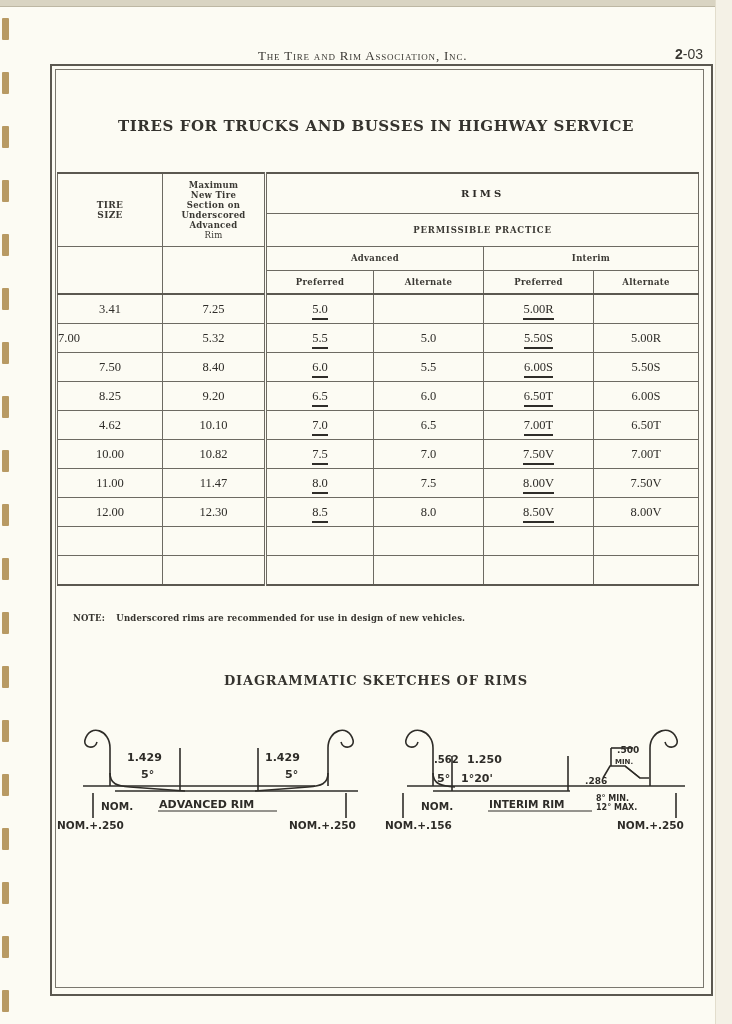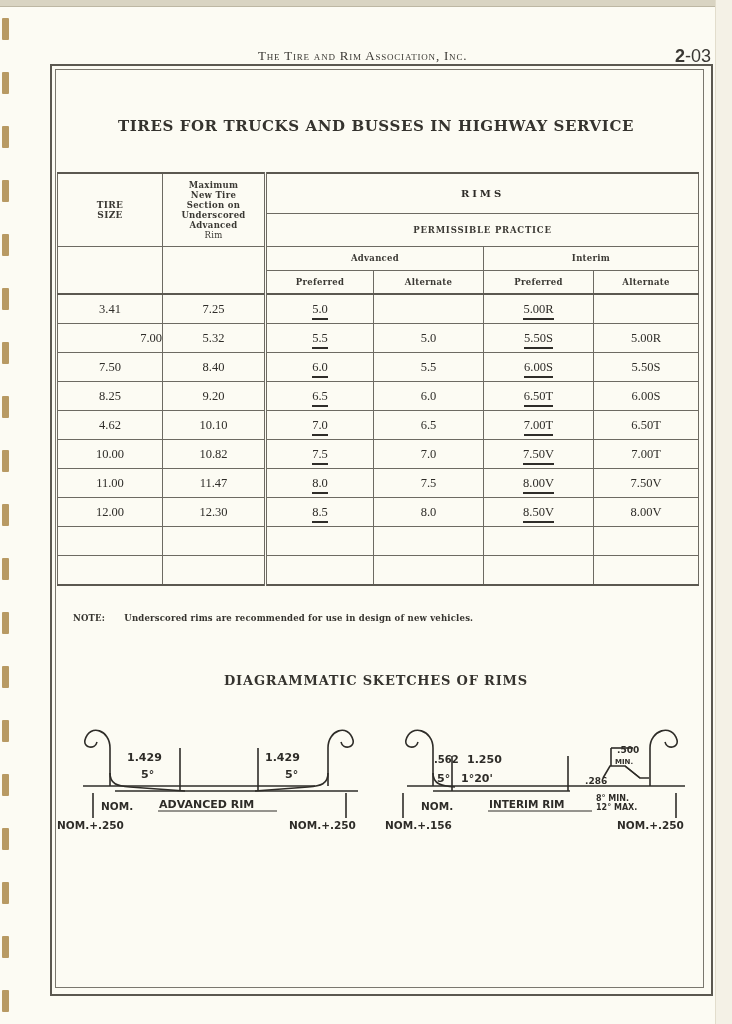--- a/index.html
+++ b/index.html
@@ -10,21 +10,21 @@
     color:#2e2c28;
   }
   .topedge { position:absolute; left:0; top:0; width:732px; height:6px; background:#d9d4c2; border-bottom:1px solid #bdb7a3; }
   .rightedge { position:absolute; right:0; top:0; width:16px; height:1024px; background:#f4f1e6; border-left:1px solid #e2ddcc; }
   .hole { position:absolute; left:2px; width:7px; height:22px; background:#b89a63; border-radius:1px; }
   .running-head {
     position:absolute; top:48px; left:258px;
     font-family:"Liberation Serif", serif; font-size:13px; letter-spacing:0.8px; color:#3a3833;
     font-variant:small-caps;
   }
-  .page-num { position:absolute; top:46px; left:675px; font-family:"Liberation Sans", sans-serif; font-size:18px; color:#3a3833; }
+  .page-num { position:absolute; top:46px; left:675px; font-family:"Liberation Sans", sans-serif; font-size:14px; color:#3a3833; }
   .page-num b { font-weight:900; }
   .frame-outer { position:absolute; left:50px; top:64px; width:659px; height:928px; border:2px solid #5b5850; }
   .frame-inner { position:absolute; left:55px; top:69px; width:647px; height:917px; border:1px solid #7a776e; }
   .title {
     position:absolute; top:117px; left:0; width:752px; text-align:center;
     font-size:15px; font-weight:bold; letter-spacing:0.6px; color:#35332e;
   }
   table.spec {
     position:absolute; left:57px; top:172px; width:641px;
     border-collapse:collapse; table-layout:fixed;
@@ -34,21 +34,21 @@
   table.spec tr.top-border td { border-top:2px solid #5b5850; }
   .hdr-small { font-family:"DejaVu Serif", serif; font-size:8.5px; font-weight:bold; letter-spacing:0.3px; color:#3b3934; line-height:10px;margin-left:25px; }
   .hdr-rims { font-family:"DejaVu Serif", serif; font-size:10px; font-weight:bold; letter-spacing:3px; }
   .data td { height:28px; font-size:12.5px; color:#2f2d29; }
   .data td.u span { border-bottom:2px solid #2f2d29; padding-bottom:2px; }
   .col-sep { border-left:3px double #6d6a62 !important; }
   .bottom-border td { border-bottom:2px solid #5b5850 !important; }
   .note {
     position:absolute; top:613px; left:73px; font-family:"DejaVu Serif", serif; font-size:8.5px; font-weight:bold; color:#35332e; letter-spacing:0.2px;
   }
-  .note .lbl { margin-right:16px; }
+  .note .lbl { margin-right:8px; }
   .subtitle {
     position:absolute; top:673px; left:0; width:752px; text-align:center;
     font-size:13px; font-weight:bold; letter-spacing:0.8px; color:#35332e;
   }
   svg.sketch { position:absolute; left:55px; top:718px; }
   .sk { font-family:"DejaVu Sans", sans-serif; font-weight:bold; fill:#2e2c28; }
 </style>
 </head>
 <body>
 
@@ -126,21 +126,21 @@
     <tbody id="rows">
       <tr class="data top-border">
         <td style="text-align: center;"><span>3.41</span></td>
         <td><span>7.25</span></td>
         <td class="col-sep u"><span>5.0</span></td>
         <td><span></span></td>
         <td class="u"><span>5.00R</span></td>
         <td><span></span></td>
       </tr>
       <tr class="data">
-        <td style="text-align: right;"><span>7.00</span></td>
+        <td style="text-align: left;"><span>7.00</span></td>
         <td><span>5.32</span></td>
         <td class="col-sep u"><span>5.5</span></td>
         <td><span>5.0</span></td>
         <td class="u"><span>5.50S</span></td>
         <td><span>5.00R</span></td>
       </tr>
       <tr class="data">
         <td style="text-align: center;"><span>7.50</span></td>
         <td><span>8.40</span></td>
         <td class="col-sep u"><span>6.0</span></td>

